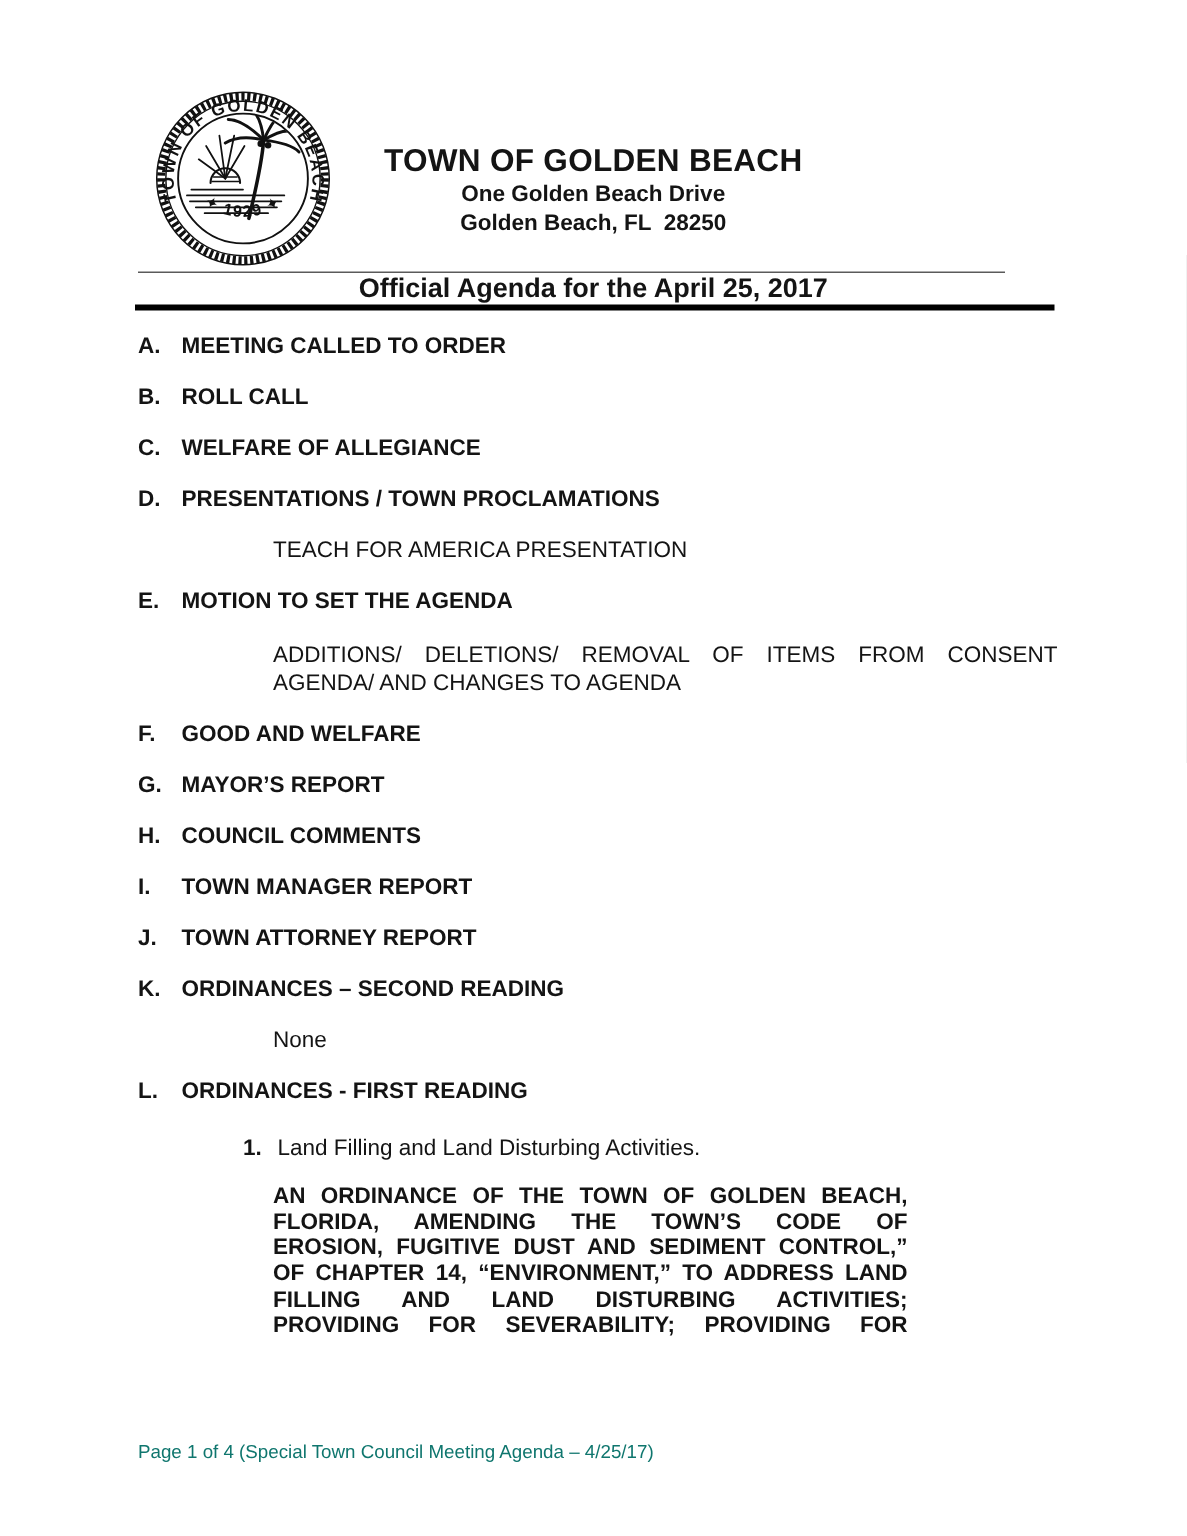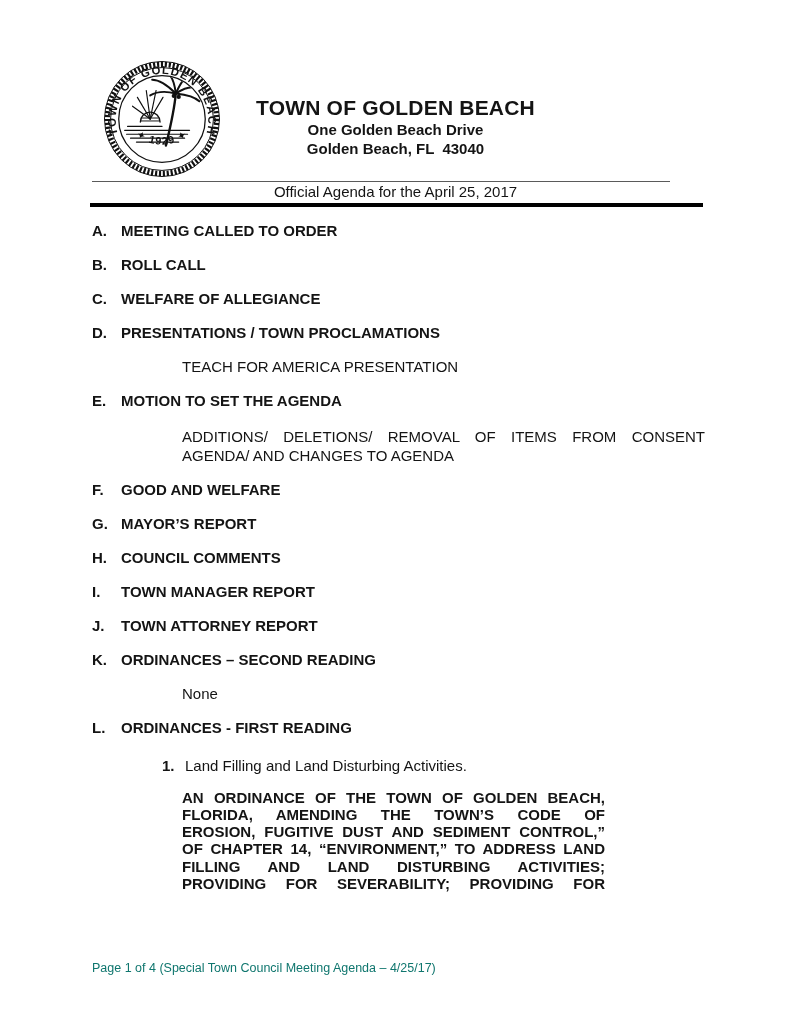--- a/index.html
+++ b/index.html
@@ -11,21 +11,21 @@
     color:#141414;
     font-family:"Liberation Sans","DejaVu Sans",sans-serif;
     overflow:hidden;
   }
   
   .seal { position:absolute; left:103px; top:60px; width:118px; height:118px; }
   .head-text { padding-top:96px; text-align:center; }
   .org-name { font-size:21px; font-weight:bold; line-height:24px; letter-spacing:.2px; }
   .addr { font-size:15px; font-weight:bold; line-height:19px; white-space:pre-wrap; }
   .rule-thin { margin:23px 0 0 92px; width:578px; border-top:1.5px solid #5a5a5a; height:0; }
-  .agenda-head { margin-top:1px; text-align:center; font-weight:normal; font-size:15px; line-height:18px; }
+  .agenda-head { margin-top:1px; text-align:center; font-weight:bold; font-size:18px; line-height:18px; }
   .rule-thick { margin:2px 0 0 90px; width:613px; height:3.5px; background:#000; }
   
   .agenda { margin:16px 0 0 92px; width:613px; font-size:15px; }
   .row { display:flex; font-weight:bold; line-height:16.5px; margin-top:17.5px; }
   .row:first-child { margin-top:0; }
   .letter { width:29px; flex:none; }
   .titletxt { flex:1; }
   .sub-plain { margin:17.5px 0 0 90px; font-weight:normal; line-height:16.5px; }
   .sub-par { margin:17.5px 0 0 90px; width:523px; font-weight:normal; line-height:19px; }
   .jline { text-align:justify; text-align-last:justify; }
@@ -94,21 +94,21 @@
         <path d="M 74 34 Q 92 36 98 42" stroke-width="2"></path>
         <circle cx="72" cy="36.5" r="2.2" fill="#111" stroke="none"></circle>
         <circle cx="77" cy="37.5" r="2.2" fill="#111" stroke="none"></circle>
       </g>
     </g>
   </svg>
 
   <div class="head-text">
     <div class="org-name">TOWN OF GOLDEN BEACH</div>
     <div class="addr">One Golden Beach Drive</div>
-    <div class="addr">Golden Beach, FL  43040</div>
+    <div class="addr">Golden Beach, FL  28250</div>
   </div>
 
   <div class="rule-thin"></div>
 
   <div class="agenda-head">
     <div>Official Agenda for the April 25, 2017</div>
   </div>
 
   <div class="rule-thick"></div>
 

